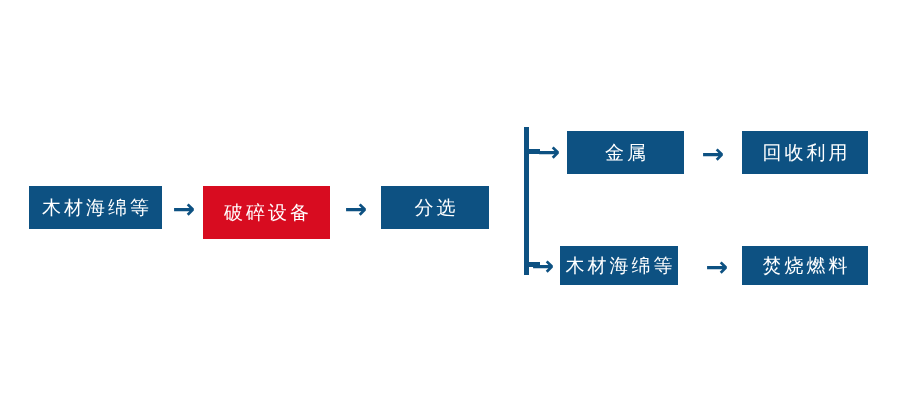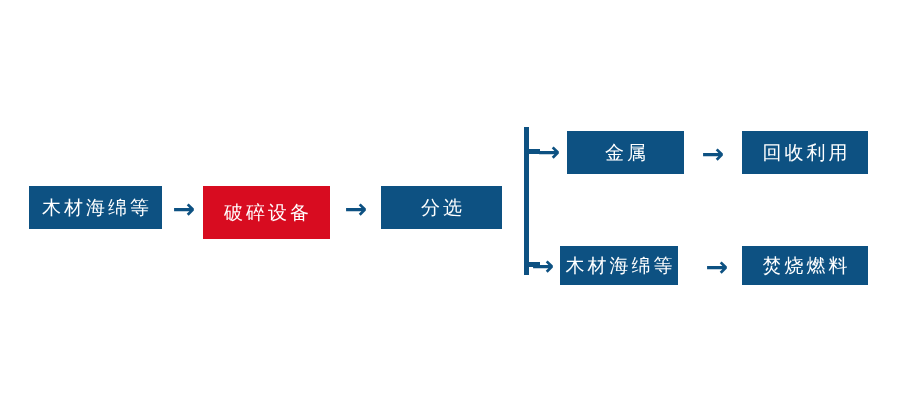--- a/index.html
+++ b/index.html
@@ -64,21 +64,21 @@
 <div id="flow-canvas">
 
   <div class="node-box node-blue" style="left:29px; top:186px; width:133px; height:43px;">木材海绵等</div>
 
   <div class="arrow-glyph" style="left:164px; top:189px; width:40px; height:38px;">→</div>
 
   <div class="node-box node-red" style="left:203px; top:186px; width:127px; height:53px;">破碎设备</div>
 
   <div class="arrow-glyph" style="left:332px; top:189px; width:48px; height:38px;">→</div>
 
-  <div class="node-box node-blue" style="left:381px; top:186px; width:121px; height:43px;">分选</div>
+  <div class="node-box node-blue" style="left:381px; top:186px; width:108px; height:43px;">分选</div>
 
   <div class="split-rail" style="left:524px; top:127px; width:5px; height:148px;"></div>
 
   <div class="split-stub" style="left:524px; top:149px; width:16px; height:5px;"></div>
 
   <div class="split-stub" style="left:524px; top:262px; width:16px; height:5px;"></div>
 
   <div class="arrow-glyph" style="left:531px; top:132px; width:36px; height:38px;">→</div>
 
   <div class="node-box node-blue" style="left:567px; top:131px; width:117px; height:43px;">金属</div>

